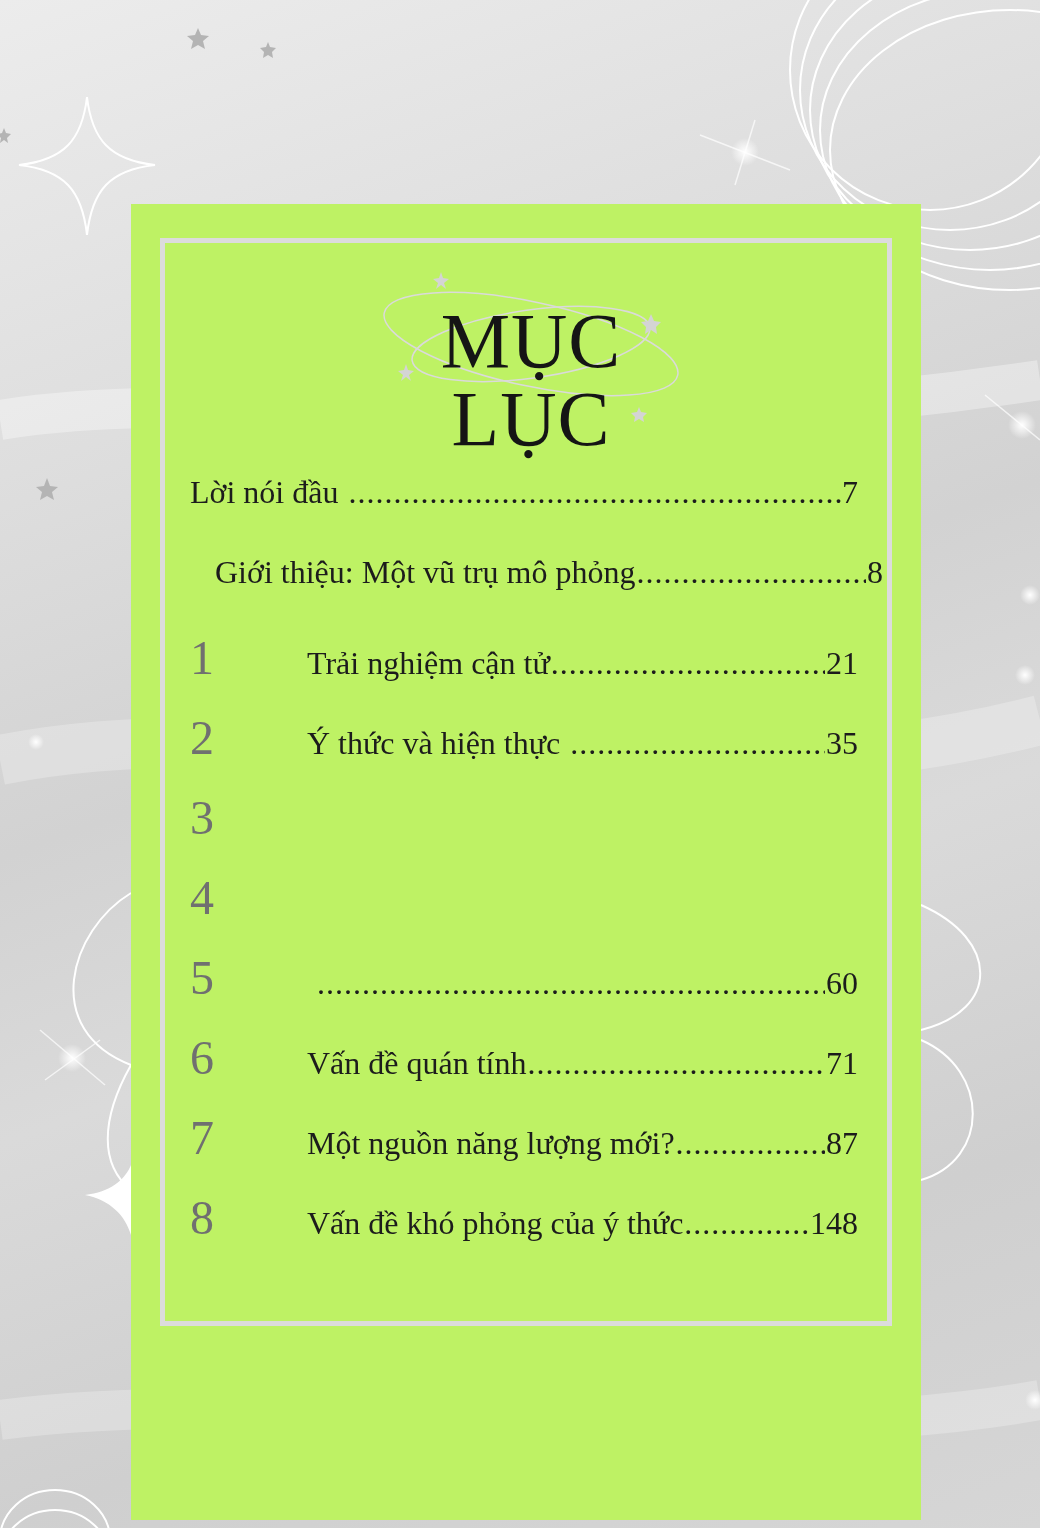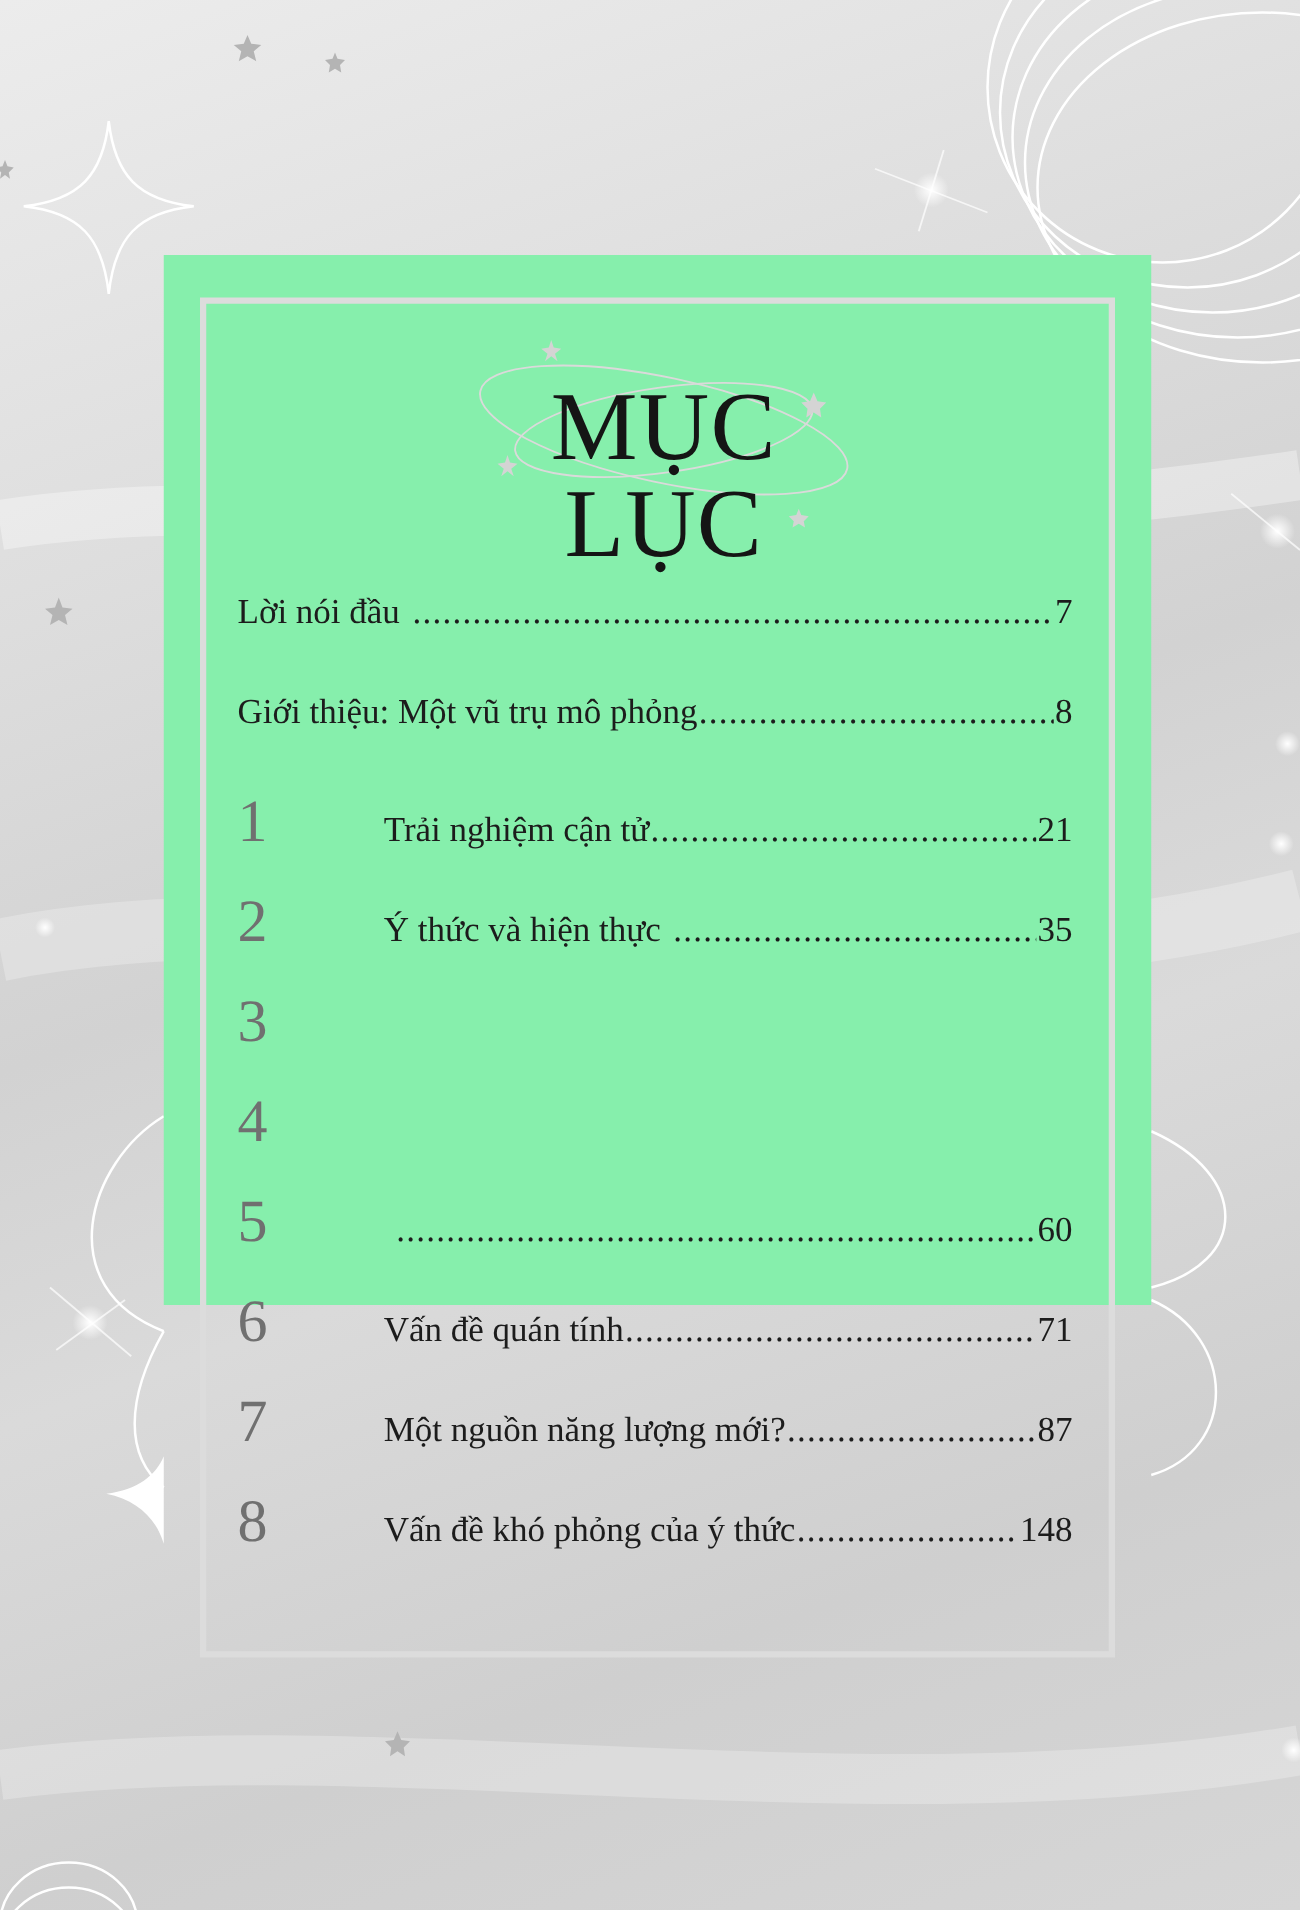--- a/index.html
+++ b/index.html
@@ -3,22 +3,22 @@
 <meta charset="utf-8">
 <style>
   html, body { margin: 0; padding: 0; }
   body {
     width: 1040px; height: 1528px; position: relative; overflow: hidden;
     background: linear-gradient(160deg, #ececec 0%, #dedede 25%, #d2d2d2 45%, #dadada 60%, #cfcfcf 80%, #d6d6d6 100%);
     font-family: "Liberation Serif", "DejaVu Serif", serif;
   }
   .bg-svg { position: absolute; left: 0; top: 0; width: 1040px; height: 1528px; }
   .panel {
-    position: absolute; left: 131px; top: 204px; width: 790px; height: 840px;
-    background: #86efac;
+    position: absolute; left: 131px; top: 204px; width: 790px; height: 1316px;
+    background: #bef264;
   }
   .inner-border {
     position: absolute; left: 29px; top: 34px; width: 722px; height: 1078px;
     border: 5px solid #dcdcdc; box-sizing: content-box;
   }
   .title-wrap {
     position: absolute; left: 230px; top: 60px; width: 340px; height: 160px;
   }
   .title-svg { position: absolute; left: 0; top: 0; }
   .title {
@@ -30,21 +30,21 @@
   .row {
     position: absolute; left: 0; width: 668px; height: 50px;
     display: flex; align-items: baseline;
   }
   .num {
     width: 117px; flex: none;
     font-size: 48px; color: #707070; line-height: 1;
   }
   .entry {
     flex: 1; display: flex; align-items: center;
-    font-size: 28px; color: #1c1c1c; white-space: nowrap; overflow: hidden;
+    font-size: 32px; color: #1c1c1c; white-space: nowrap; overflow: hidden;
   }
   .entry .label { flex: none; }
   .entry .dots {
     flex: 1; overflow: hidden; margin: 0 1px;
     letter-spacing: 1px;
   }
   .entry .dots::before {
     content: "..............................................................................................................";
   }
   .entry .page { flex: none; }
@@ -127,21 +127,21 @@
   </div>
 
   <div class="toc">
     <div class="row" style="top:0px;">
       <div class="entry">
         <span class="label">Lời nói đầu</span>
         <span class="dots" style="margin-left:10px;"></span>
         <span class="page">7</span>
       </div>
     </div>
-    <div class="row" style="top:80px;">
+    <div class="row" style="top:80px;margin-left:25px;">
       <div class="entry">
         <span class="label">Giới thiệu: Một vũ trụ mô phỏng</span>
         <span class="dots"></span>
         <span class="page">8</span>
       </div>
     </div>
 
     <div class="row" style="top:160px;">
       <span class="num">1</span>
       <div class="entry">

